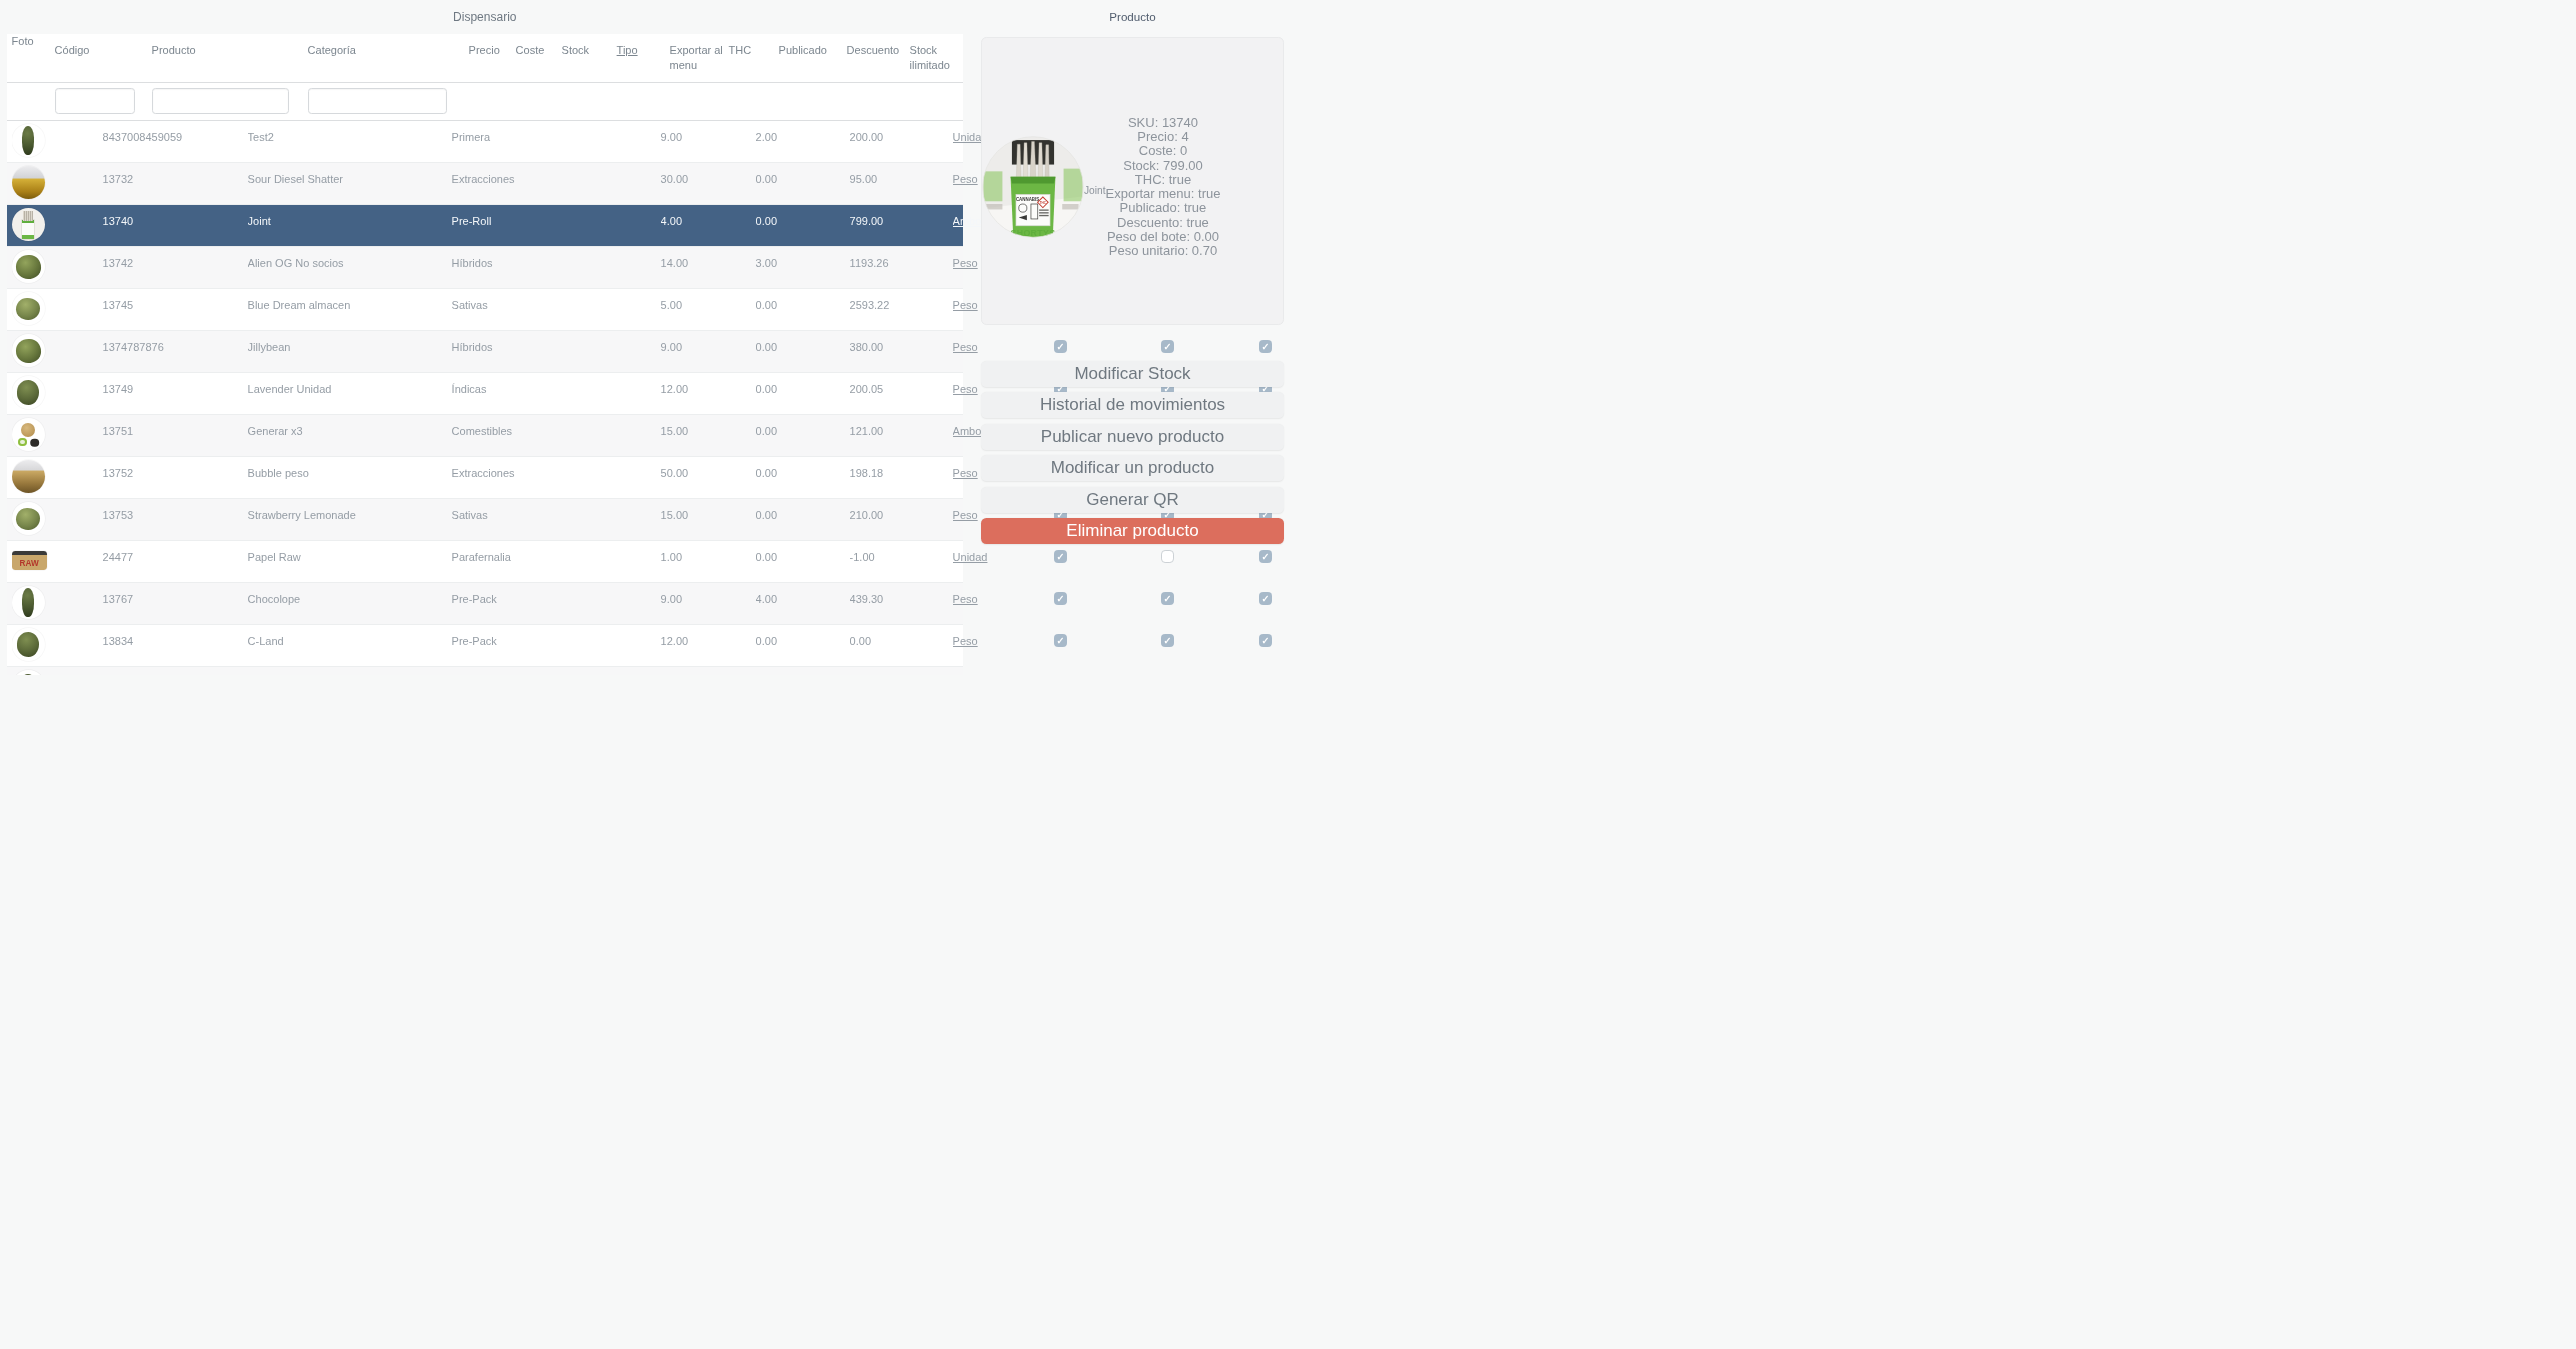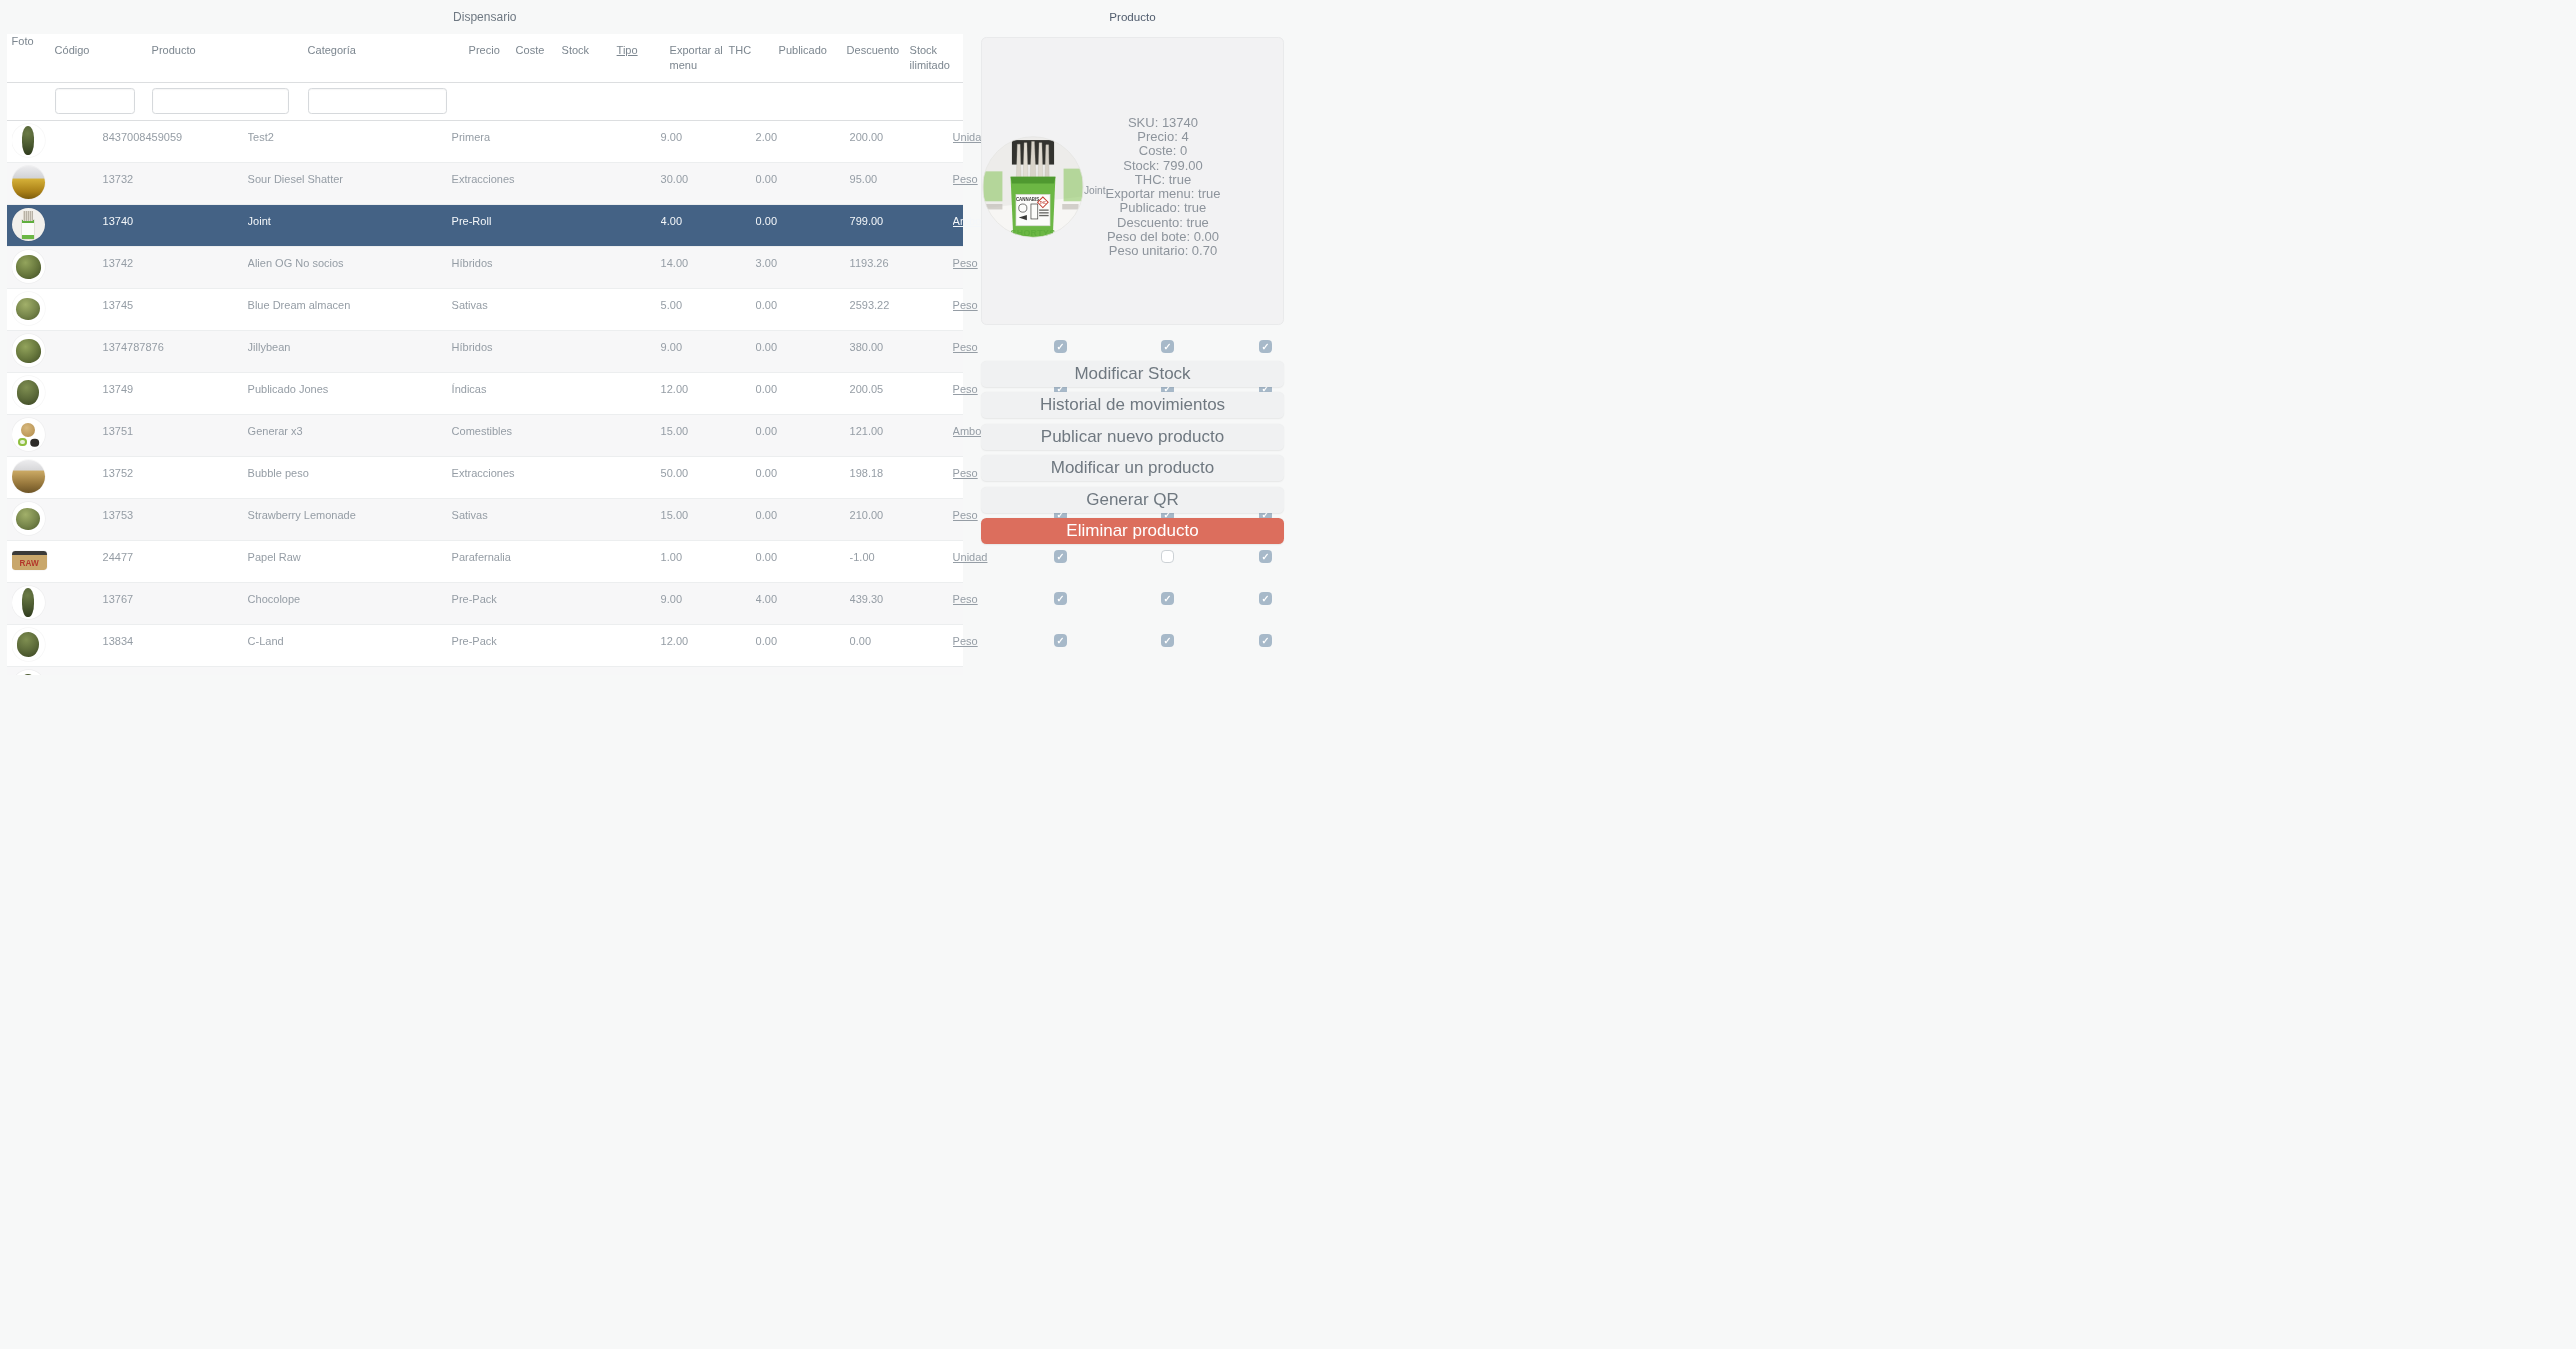--- a/index.html
+++ b/index.html
@@ -303,21 +303,21 @@
     </div>
     <div class="cell ckcell c-stockil">
       <span class="checkbox unchecked"></span>
     </div>
   </div>
       <div class="row">
     <div class="cell c-foto">
       <div class="photo photo-budc"></div>
     </div>
     <div class="cell c-codigo">13749</div>
-    <div class="cell c-producto">Publicado Jones</div>
+    <div class="cell c-producto">Lavender Unidad</div>
     <div class="cell c-categoria">Índicas</div>
     <div class="cell c-precio">12.00</div>
     <div class="cell c-coste">0.00</div>
     <div class="cell c-stock">200.05</div>
     <div class="cell c-tipo">Peso</div>
     <div class="cell ckcell c-exportar">
       <span class="checkbox checked"></span>
     </div>
     <div class="cell ckcell c-thc">
       <span class="checkbox checked"></span>

